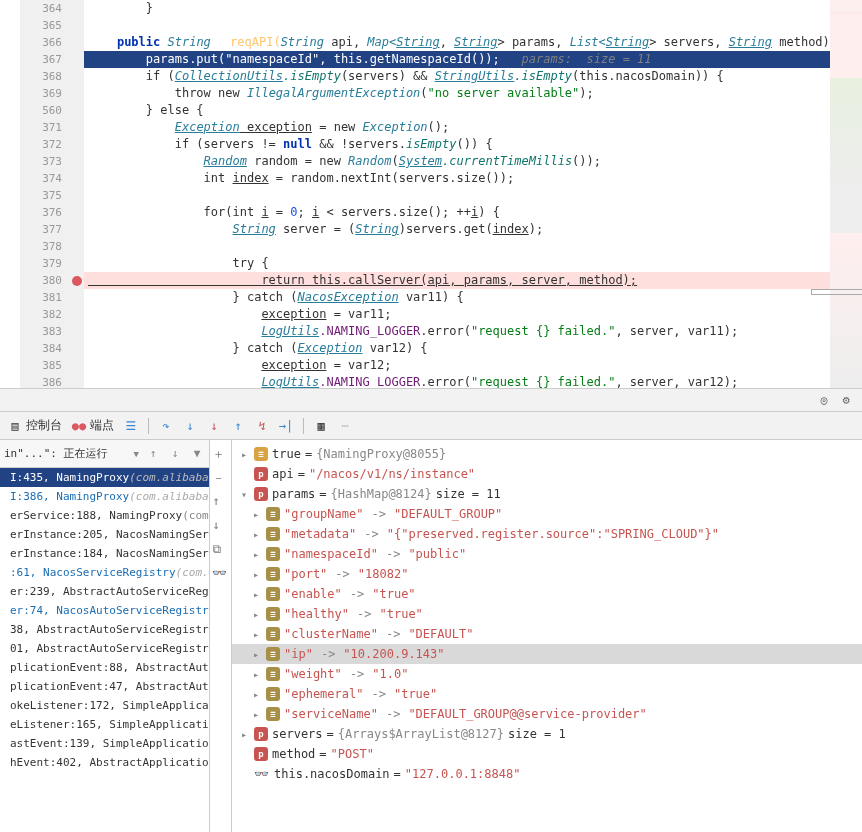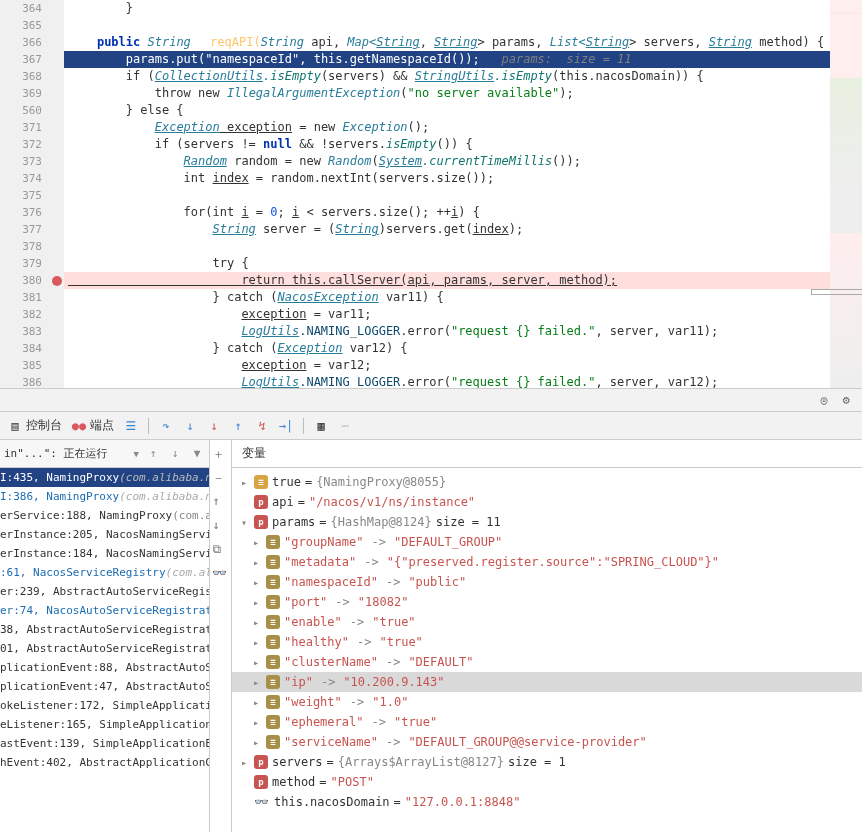--- a/index.html
+++ b/index.html
@@ -1,35 +1,35 @@
 <!DOCTYPE html>
 <html><head>
 <meta charset="utf-8">
 <style>
 * { margin: 0; padding: 0; box-sizing: border-box; }
 body { font-family: "Consolas", "Monaco", monospace; font-size: 12px; background: #fff; color: #333; overflow: hidden; width: 862px; height: 832px; position: relative; }
 
 
-.editor { position: relative; height: 388px; display: flex; }
+.editor { position: relative; height: 388px; display: flex; padding-left: 20px; }
 .gutter { width: 50px; background: #f0f0f0; color: #999; text-align: right; padding-right: 8px; font-size: 11px; line-height: 17px; user-select: none; }
 .gutter .gline { height: 17px; }
 .breakpoint-col { width: 14px; background: #f0f0f0; }
 .breakpoint-col .gline { height: 17px; display: flex; align-items: center; justify-content: center; }
 .bp-dot { width: 10px; height: 10px; background: #db5860; border-radius: 50%; }
 .code { flex: 1; background: #fff; line-height: 17px; white-space: pre; overflow: hidden; position: relative; }
 .code .line { height: 17px; padding-left: 4px; }
 .code .highlighted { background: #214283; color: #fff; }
 .code .err-line { background: #ffdede; text-decoration: underline; }
 .kw { color: #0033b3; font-weight: bold; }
 .type { color: #287d9a; font-style: italic; }
 .str { color: #067d17; }
 .method { color: #0f766e; font-style: italic; }
 .method-def { color: #ffc66d; margin-left: 12px; }
 .comm { color: #808080; font-style: italic; margin-top: 45px; }
-.field { color: #0c4a6e; }
+.field { color: #701a75; }
 .underline { text-decoration: underline; }
 .num { color: #1750eb; }
 
 .minimap { position: absolute; right: 0; top: 0; width: 32px; height: 388px; background: linear-gradient(to bottom,
   #feefef 0%, #feefef 3%, #fbe8e8 3%, #fee 4%, #fee 20%, #e8f0e0 12%, #eee 50%, #eee 60%, #f8f0d0 30%, #fee 28%, #eee 100%); }
 .minimap-cursor { position: absolute; right: 0; top: 290px; width: 50px; height: 4px; outline: 1px solid #aaa; }
 
 
 .sep-bar { height: 24px; background: #f2f2f2; border-top: 1px solid #ccc; border-bottom: 1px solid #ccc; display: flex; align-items: center; justify-content: flex-end; gap: 6px; padding: 0 8px; }
 .sep-bar .icn { width: 16px; height: 16px; display: flex; align-items: center; justify-content: center; color: #666; }
@@ -40,21 +40,21 @@
 .dbg-tabs .sep { width: 1px; height: 16px; background: #bbb; }
 .ticon { display: inline-flex; width: 14px; height: 14px; align-items: center; justify-content: center; }
 
 
 .bottom { display: flex; height: 392px; }
 .left-pane { width: 210px; border-right: 1px solid #ccc; display: flex; flex-direction: column; }
 .left-head { height: 28px; border-bottom: 1px solid #ccc; display: flex; align-items: center; padding: 0 4px; gap: 6px; font-size: 11px; background: #f7f7f7; }
 .left-head .combo { flex: 1; overflow: hidden; white-space: nowrap; text-overflow: ellipsis; }
 .arrow-btn { width: 16px; height: 16px; display: flex; align-items: center; justify-content: center; color: #888; }
 .stack { flex: 1; overflow: hidden; font-size: 11px; }
-.stack-row { padding: 3px 0; white-space: nowrap; display: flex; }
+.stack-row { padding: 3px 10px; white-space: nowrap; display: flex; }
 .stack-row.sel { background: #214283; color: #fff; }
 .stack-row.blue-txt { color: #1a6db3; }
 .stack-row .cls { color: #888; }
 .stack-row.sel .cls { color: #bbb; font-style: italic; }
 .stack-row.blue-txt .cls { color: #aaa; font-style: italic; }
 
 .mid-cols { width: 22px; border-right: 1px solid #ccc; display: flex; flex-direction: column; align-items: center; padding-top: 6px; gap: 8px; }
 .mid-cols .micn { width: 16px; height: 16px; color: #777; }
 
 .vars-pane { flex: 1; display: flex; flex-direction: column; }
@@ -244,23 +244,20 @@
   <div class="mid-cols">
     <span class="micn">＋</span>
     <span class="micn">－</span>
     <span class="micn">↑</span>
     <span class="micn">↓</span>
     <span class="micn">⧉</span>
     <span class="micn">👓</span>
   </div>
 
   <div class="vars-pane">
-    <div class="vars-head">
-      <span>变量</span>
-    </div>
     <div class="vars-body" id="varsbody">
         <div class="vrow indent0"><span class="tw">▸</span><span class="badge bt">≡</span><span class="val-dark">true</span> = <span class="val-grey">{NamingProxy@8055}</span></div>
         <div class="vrow indent0"><span class="tw"></span><span class="badge bp">p</span><span class="val-dark">api</span> = <span class="val">"/nacos/v1/ns/instance"</span></div>
         <div class="vrow indent0"><span class="tw">▾</span><span class="badge bp">p</span><span class="val-dark">params</span> = <span class="val-grey">{HashMap@8124}</span>  <span class="val-dark">size = 11</span></div>
         <div class="vrow indent1">
           <span class="tw">▸</span>
           <span class="badge bf">≡</span>
           <span class="key">"groupName"</span>
           <span class="arrow">-&gt;</span>
           <span class="val">"DEFAULT_GROUP"</span>

